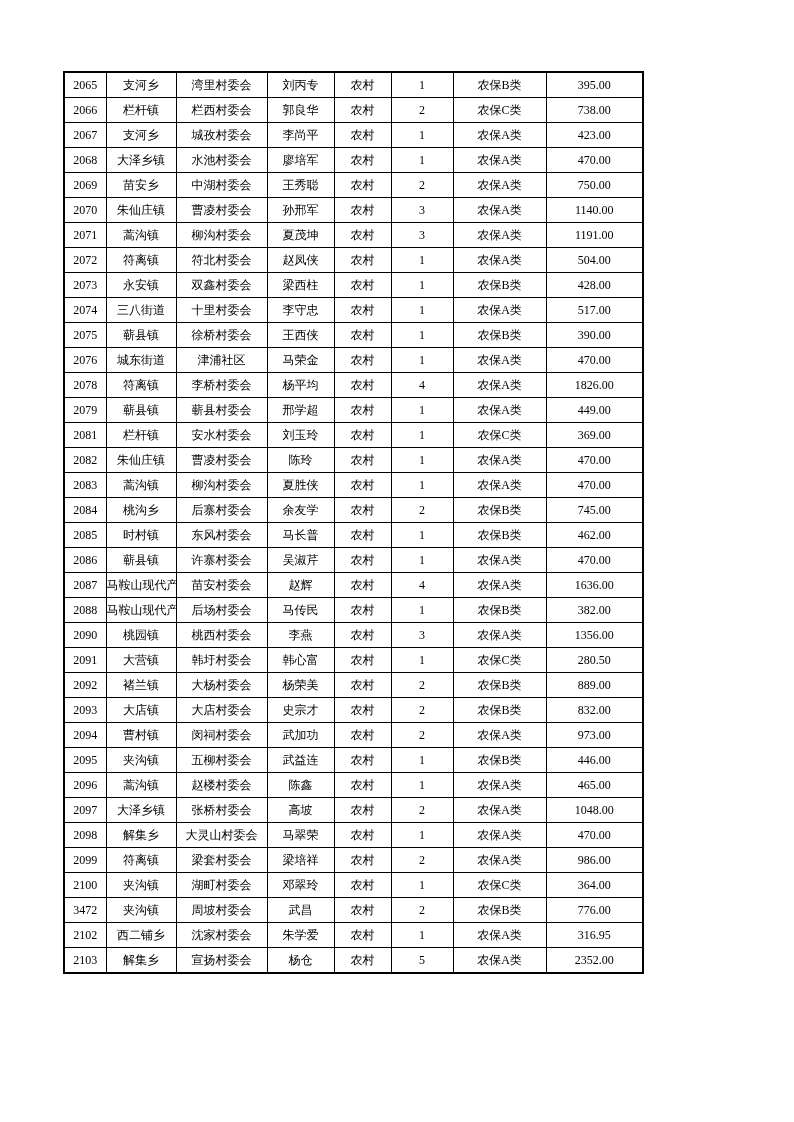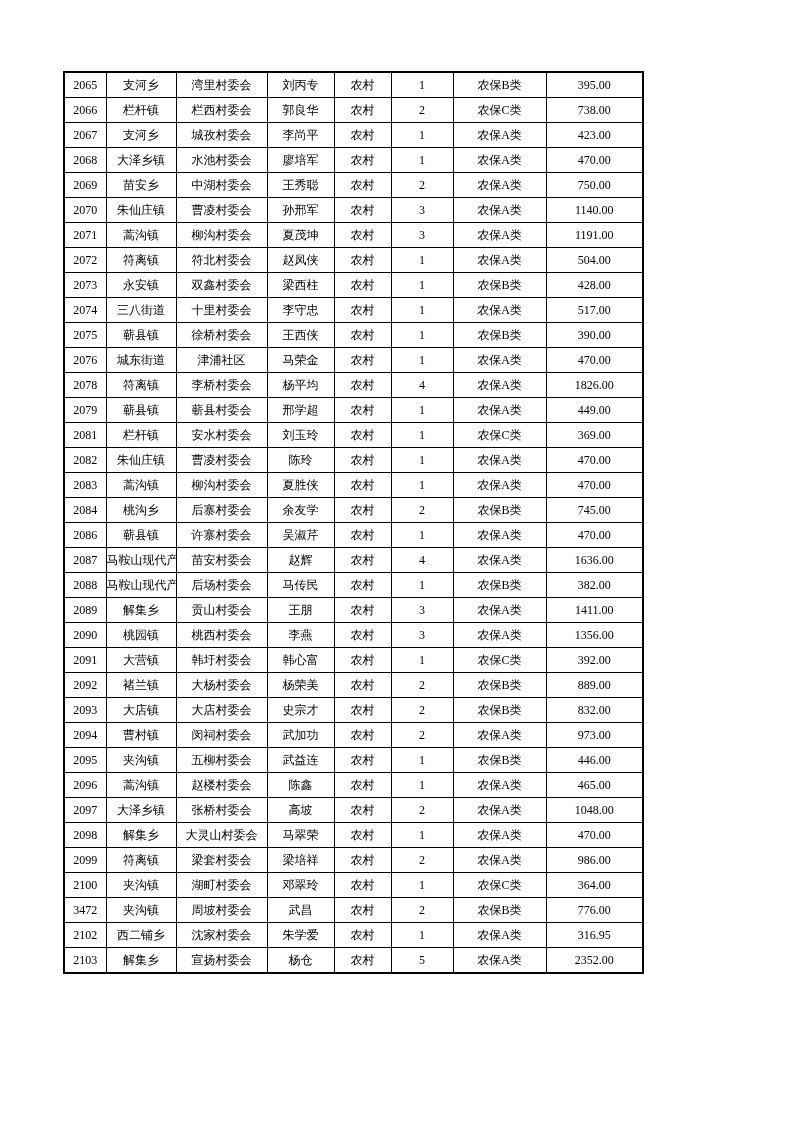--- a/index.html
+++ b/index.html
@@ -236,20 +236,30 @@
     <td class="cell-id">2084</td>
     <td class="cell-township">桃沟乡</td>
     <td class="cell-village">后寨村委会</td>
     <td class="cell-person">余友学</td>
     <td class="cell-residence">农村</td>
     <td class="cell-count">2</td>
     <td class="cell-category">农保B类</td>
     <td class="cell-amount">745.00</td>
   </tr>
         <tr>
+    <td class="cell-id">2085</td>
+    <td class="cell-township">时村镇</td>
+    <td class="cell-village">东风村委会</td>
+    <td class="cell-person">马长普</td>
+    <td class="cell-residence">农村</td>
+    <td class="cell-count">1</td>
+    <td class="cell-category">农保B类</td>
+    <td class="cell-amount">462.00</td>
+  </tr>
+        <tr>
     <td class="cell-id">2086</td>
     <td class="cell-township">蕲县镇</td>
     <td class="cell-village">许寨村委会</td>
     <td class="cell-person">吴淑芹</td>
     <td class="cell-residence">农村</td>
     <td class="cell-count">1</td>
     <td class="cell-category">农保A类</td>
     <td class="cell-amount">470.00</td>
   </tr>
         <tr>
@@ -266,48 +276,38 @@
     <td class="cell-id">2088</td>
     <td class="cell-township">马鞍山现代产业园</td>
     <td class="cell-village">后场村委会</td>
     <td class="cell-person">马传民</td>
     <td class="cell-residence">农村</td>
     <td class="cell-count">1</td>
     <td class="cell-category">农保B类</td>
     <td class="cell-amount">382.00</td>
   </tr>
         <tr>
-    <td class="cell-id">2089</td>
-    <td class="cell-township">解集乡</td>
-    <td class="cell-village">贡山村委会</td>
-    <td class="cell-person">王朋</td>
-    <td class="cell-residence">农村</td>
-    <td class="cell-count">3</td>
-    <td class="cell-category">农保A类</td>
-    <td class="cell-amount">1411.00</td>
-  </tr>
-        <tr>
     <td class="cell-id">2090</td>
     <td class="cell-township">桃园镇</td>
     <td class="cell-village">桃西村委会</td>
     <td class="cell-person">李燕</td>
     <td class="cell-residence">农村</td>
     <td class="cell-count">3</td>
     <td class="cell-category">农保A类</td>
     <td class="cell-amount">1356.00</td>
   </tr>
         <tr>
     <td class="cell-id">2091</td>
     <td class="cell-township">大营镇</td>
     <td class="cell-village">韩圩村委会</td>
     <td class="cell-person">韩心富</td>
     <td class="cell-residence">农村</td>
     <td class="cell-count">1</td>
     <td class="cell-category">农保C类</td>
-    <td class="cell-amount">392.00</td>
+    <td class="cell-amount">280.50</td>
   </tr>
         <tr>
     <td class="cell-id">2092</td>
     <td class="cell-township">褚兰镇</td>
     <td class="cell-village">大杨村委会</td>
     <td class="cell-person">杨荣美</td>
     <td class="cell-residence">农村</td>
     <td class="cell-count">2</td>
     <td class="cell-category">农保B类</td>
     <td class="cell-amount">889.00</td>

